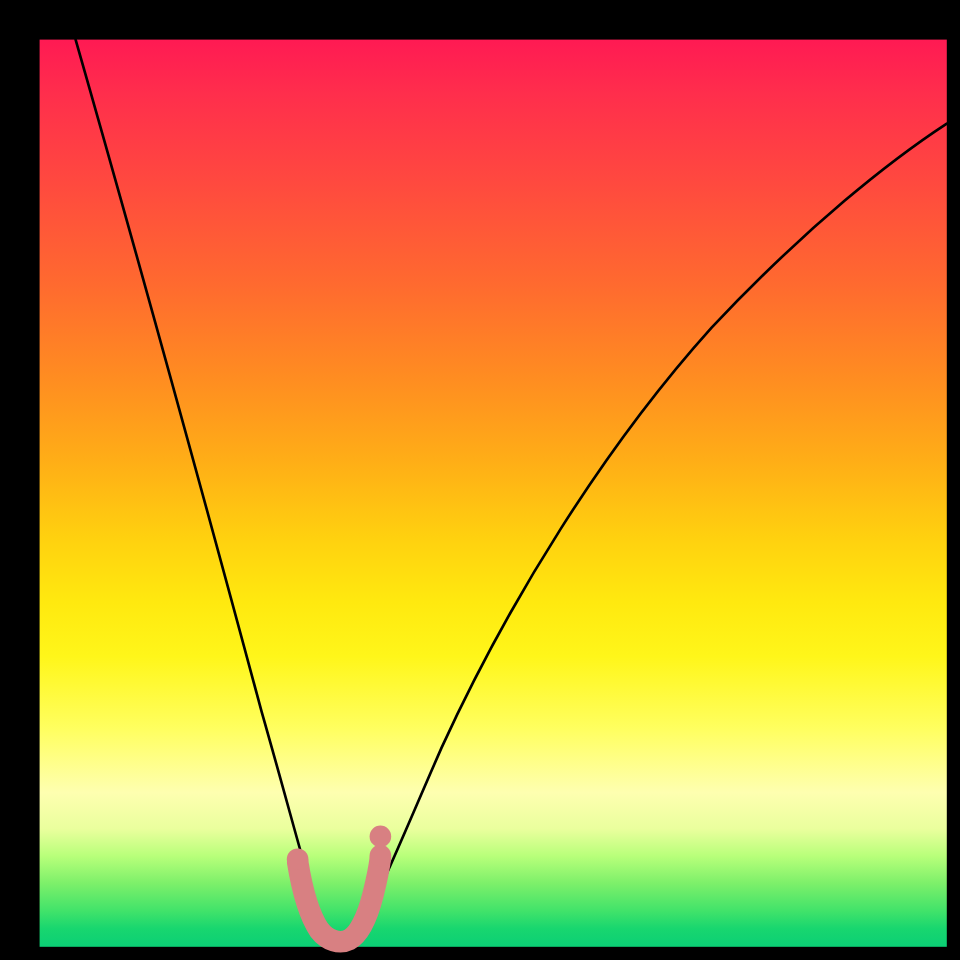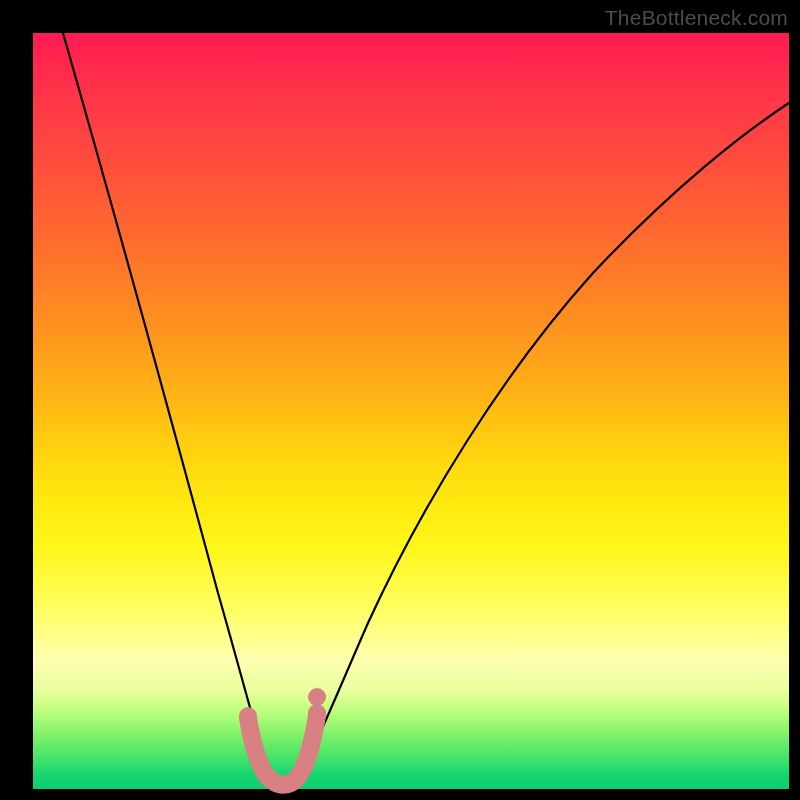--- a/index.html
+++ b/index.html
@@ -61,21 +61,20 @@
     top: 0;
     width: 756px;
     height: 756px;
     overflow: visible;
   }
 </style>
 </head>
 <body>
 
 <div class="stage">
-  <div class="watermark">TheBottleneck.com</div>
 
   <div class="plot">
     <svg class="curve" viewBox="0 0 756 756" preserveAspectRatio="none">
 
       <path d="M 30 0
                C 90 210, 150 430, 185 560
                C 205 630, 218 680, 230 720
                C 236 740, 240 748, 246 751
                C 252 753, 258 752, 264 745
                C 280 720, 300 670, 335 590

